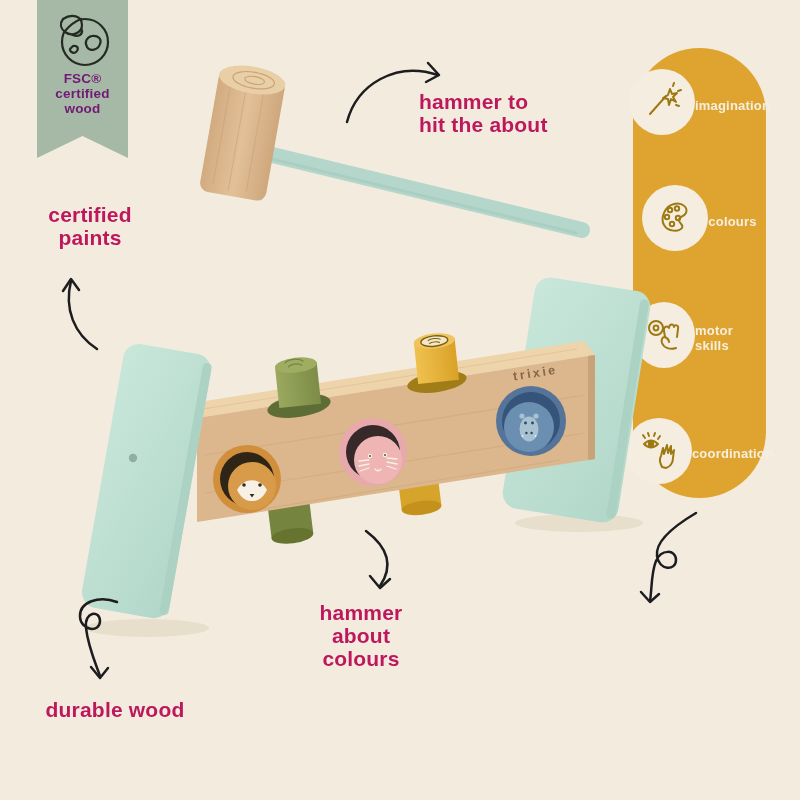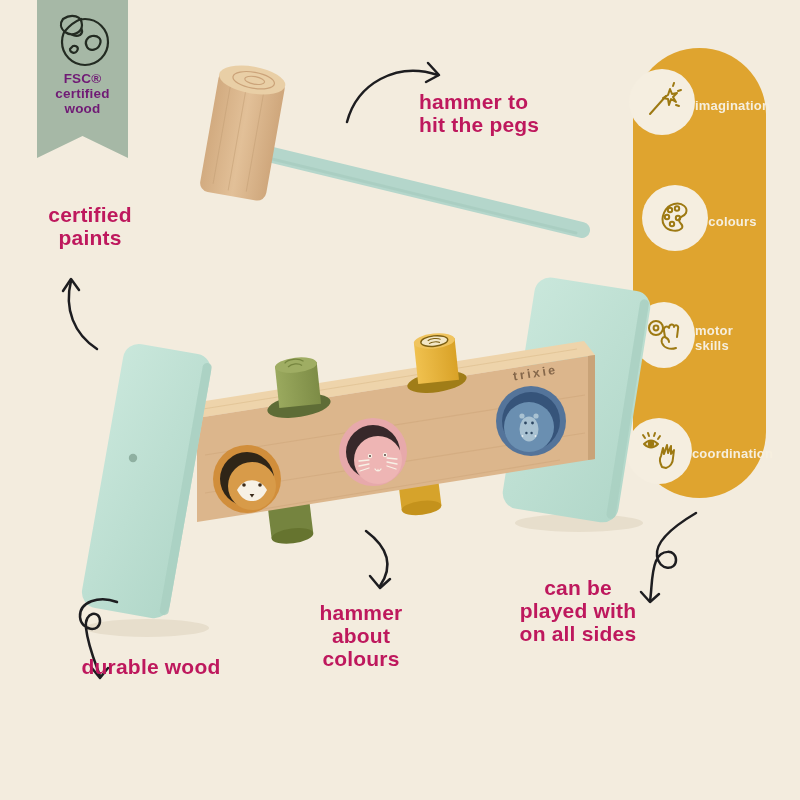--- a/index.html
+++ b/index.html
@@ -30,21 +30,21 @@
   .bcircle{width:66px;height:66px;background:#f5eee0;border-radius:50%;
     display:flex;align-items:center;justify-content:center;}
   .blabel{margin-top:6px;font-size:13px;font-weight:bold;color:#f6efdf;letter-spacing:.2px;}
   
   .note{position:absolute;color:#be185d;font-weight:600;font-size:21px;line-height:23px;letter-spacing:.2px;}
   .note span{display:block;}
   .note-hammer{left:419px;top:90px;text-align:left;}
   .note-childproof{left:20px;top:203px;width:140px;text-align:center;}
   .note-learn{left:291px;top:601px;width:140px;text-align:center;}
   .note-played{left:508px;top:576px;width:140px;text-align:center;}
-  .note-durable{left:45px;top:655px;width:140px;text-align:center;margin-left:36px;}
+  .note-durable{left:45px;top:698px;width:140px;text-align:center;}
 </style>
 </head>
 <body>
 
 <div class="stage">
 
   <div class="banner">
 
     <div class="benefit">
       <div class="bcircle">
@@ -257,32 +257,27 @@
       <path d="M12,8 C21,2 31,5 31,14 C31,22 21,26 14,21 C9,17 9,12 12,8 Z" fill="#a6b8a6"></path>
       <path d="M14,20 C19,14 25,10 30,8"></path>
     </svg>
     <span class="fsc-line">FSC®</span>
     <span class="fsc-line">certified</span>
     <span class="fsc-line">wood</span>
   </div>
 
   <div class="note note-hammer">
     <span>hammer to</span>
-    <span>hit the pegs</span>
+    <span>hit the about</span>
   </div>
   <div class="note note-childproof">
     <span>certified</span>
     <span>paints</span>
   </div>
   <div class="note note-learn">
     <span>hammer about</span>
     <span>colours</span>
   </div>
-  <div class="note note-played">
-    <span>can be</span>
-    <span>played with</span>
-    <span>on all sides</span>
-  </div>
   <div class="note note-durable">
     <span>durable wood</span>
   </div>
 
 </div>
 
 </body></html>

